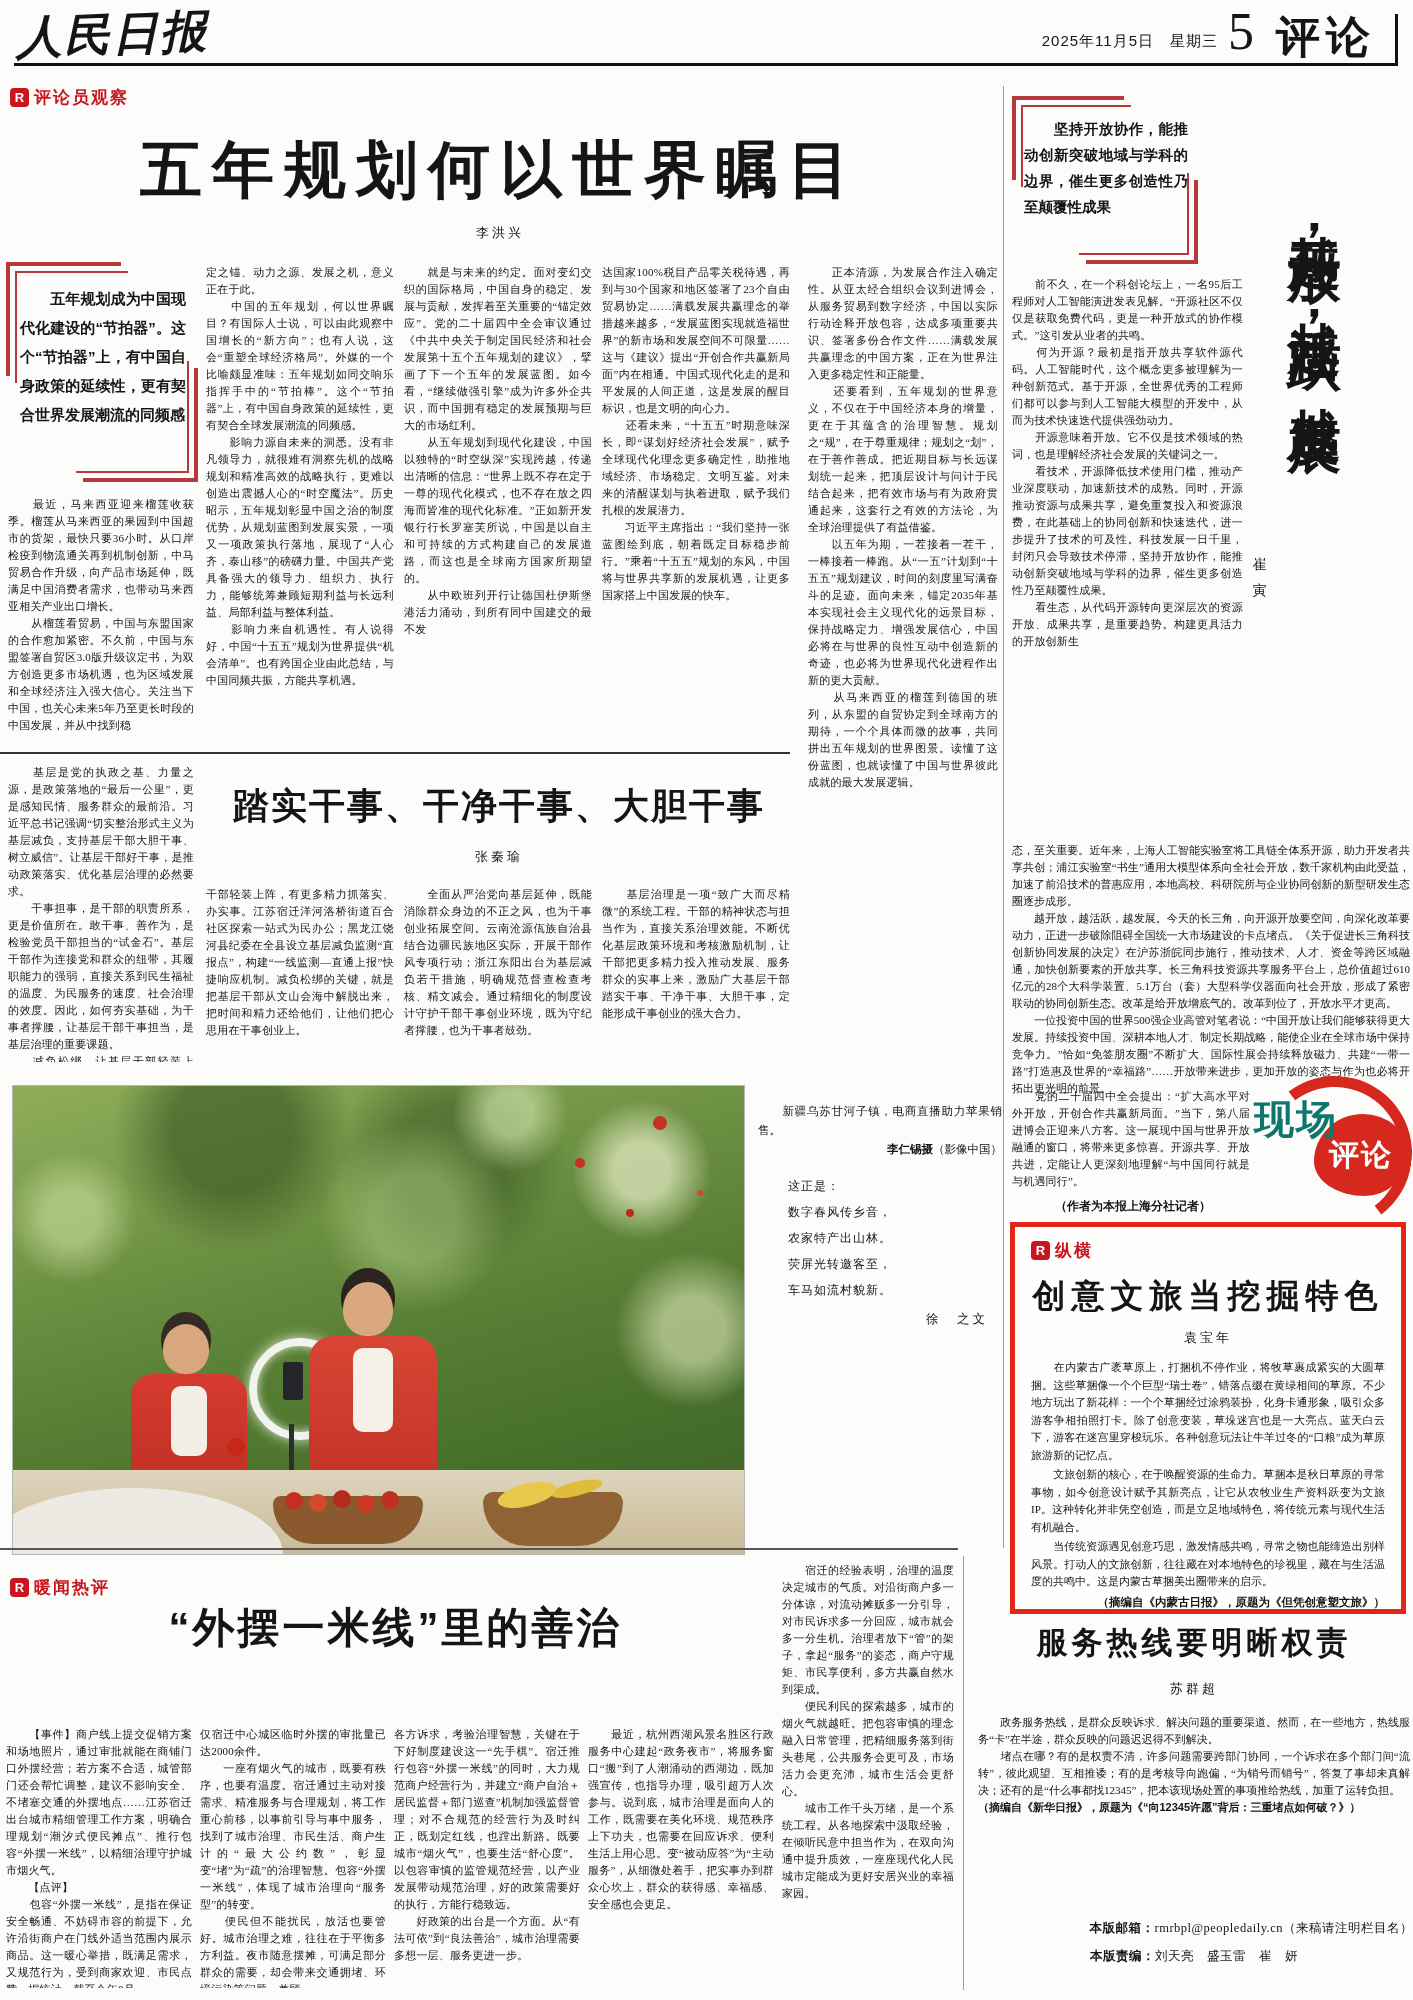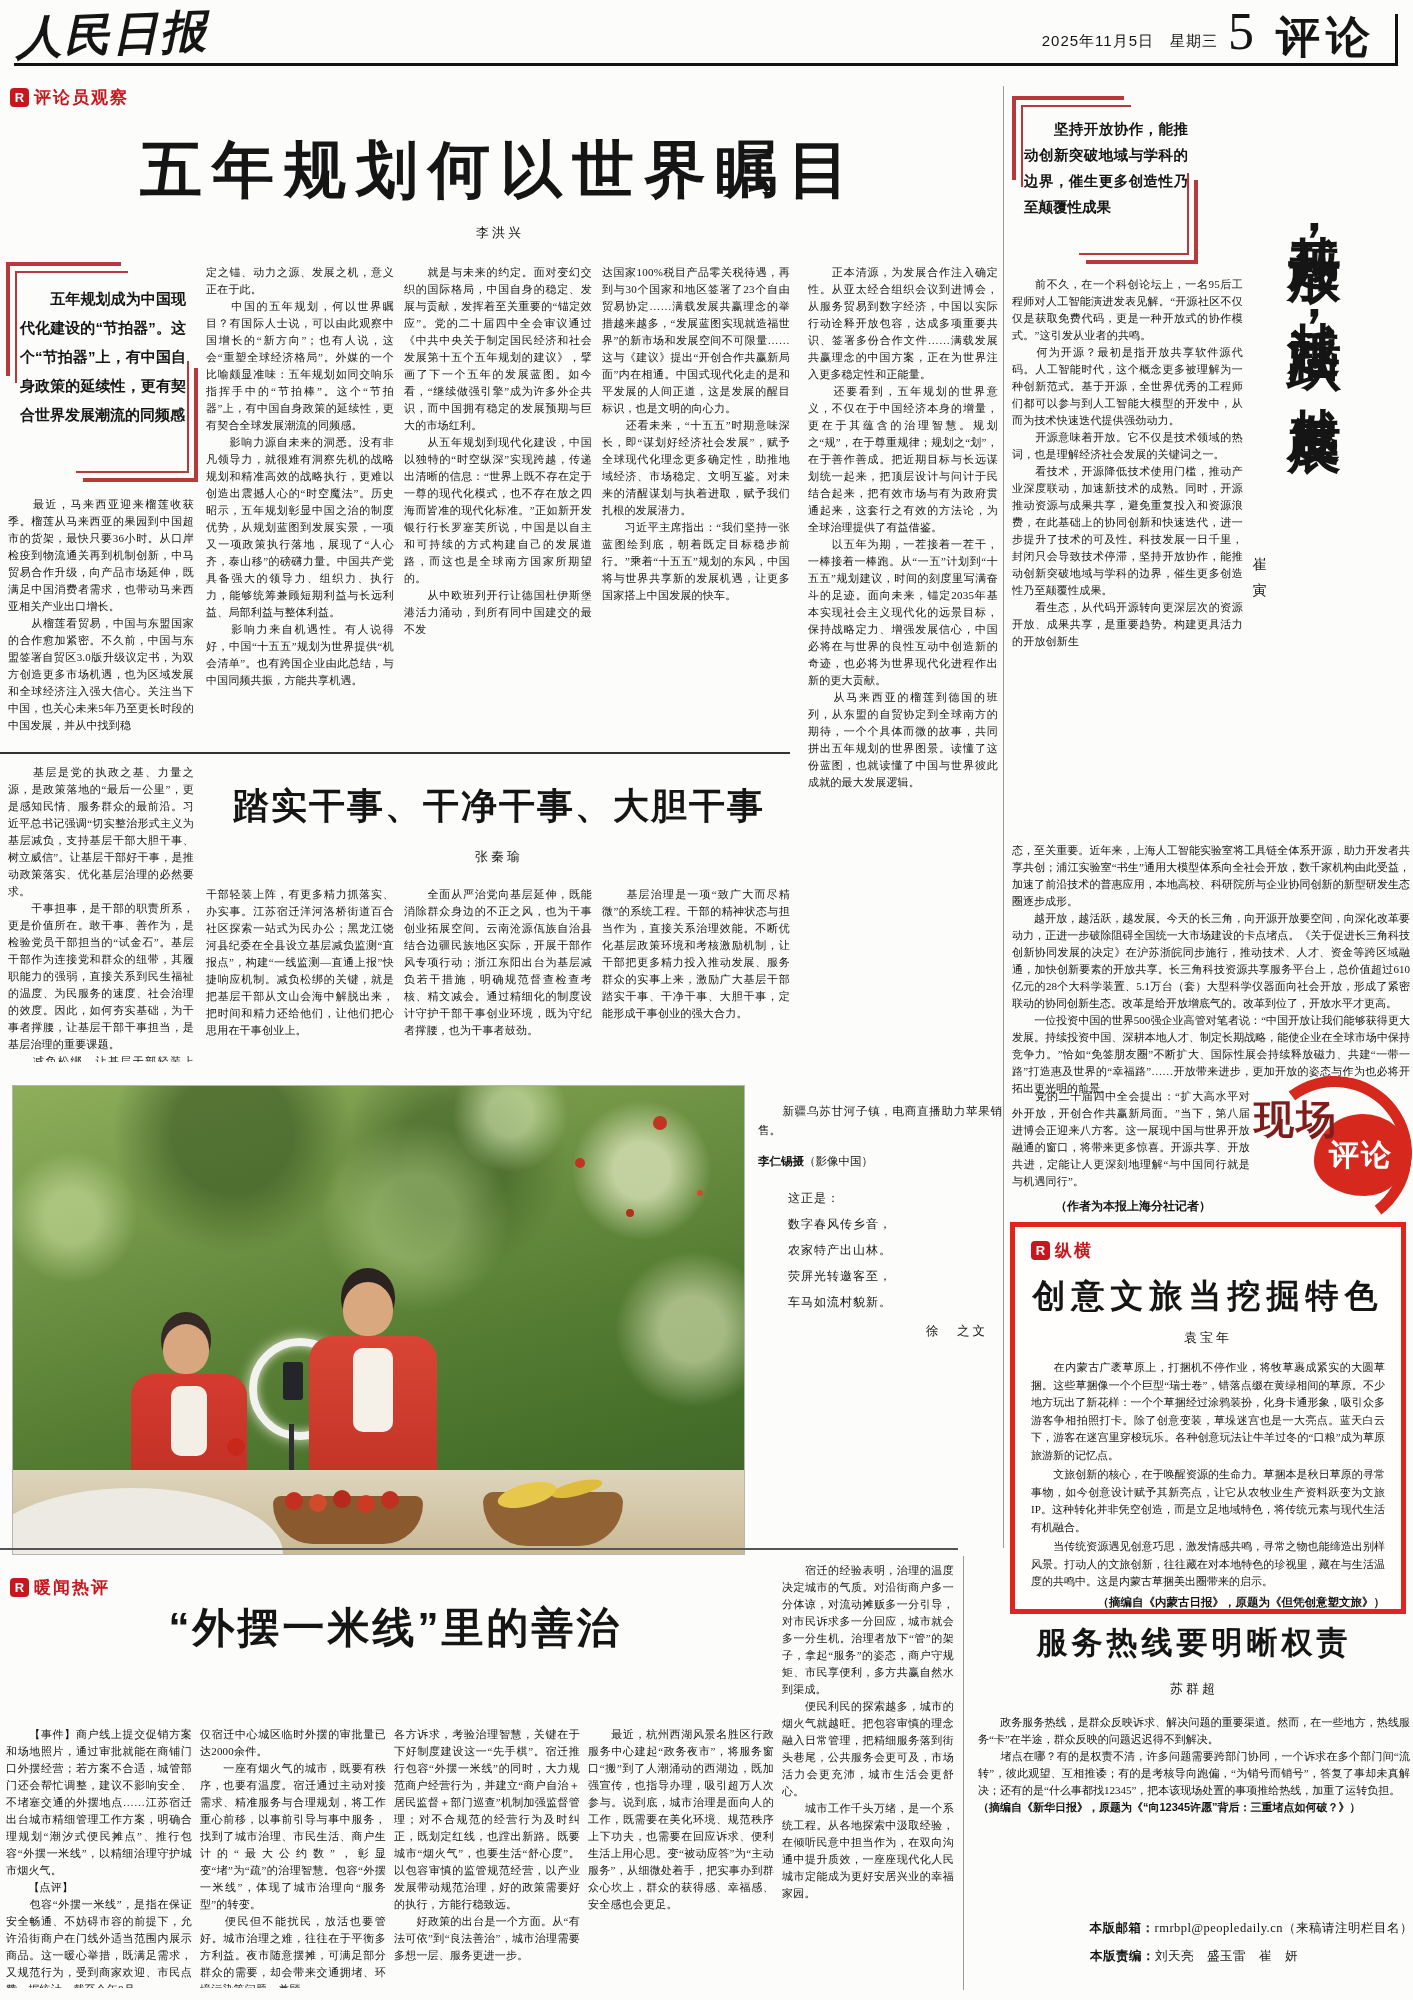--- a/index.html
+++ b/index.html
@@ -49,32 +49,32 @@
   .author-note{font-weight:bold;font-size:12px;}
   
   .badge{position:absolute;}
   .badge .arc{position:absolute;right:0;top:-4px;width:132px;height:132px;border-radius:50%;
               border:11px solid transparent;border-top-color:#d6281d;border-right-color:#d6281d;
               transform:rotate(8deg);}
   .badge .blob{position:absolute;right:4px;bottom:0;width:94px;height:82px;background:#d6281d;
                border-radius:52% 48% 46% 54%/58% 48% 52% 42%;display:flex;align-items:center;justify-content:center;}
   .badge .blob span{color:#fff;font-family:"Liberation Sans",sans-serif;font-weight:bold;font-size:30px;letter-spacing:2px;}
   .badge .xc{position:absolute;left:0;top:12px;font-family:"Liberation Sans",sans-serif;
-             font-weight:bold;font-size:40px;letter-spacing:2px;color:#7f1d1d;}
+             font-weight:bold;font-size:40px;letter-spacing:2px;color:#0f766e;}
   
   .zbox{left:1010px;top:1222px;width:396px;height:392px;border:5px solid #e0251b;
         box-sizing:border-box;padding:12px 16px;background:#fffefd;}
   .zbox .zp{margin:0 0 2px 0;font-size:11px;line-height:17.5px;text-align:justify;white-space:pre-wrap;}
   .zsource{font-family:"Liberation Sans",sans-serif;font-weight:bold;font-size:11.5px;text-align:right;margin-top:4px;}
   
   .photo{left:12px;top:1085px;width:733px;height:470px;overflow:hidden;border:1px solid #b5b5b5;box-sizing:border-box;}
   .ph{position:absolute;}
   
   .cap{font-size:11.5px;line-height:19px;text-align:justify;white-space:pre-wrap;}
-  .credit{text-align:left;font-size:11.5px;margin-top:14px;}
+  .credit{text-align:right;font-size:11.5px;margin-top:2px;}
   .credit b{font-family:"Liberation Sans",sans-serif;}
   .poem{font-size:12px;line-height:26px;letter-spacing:1px;}
   
   .foot{font-size:12.5px;text-align:center;letter-spacing:.5px;}
   .foot b{font-family:"Liberation Sans",sans-serif;}
 </style>
 </head>
 <body>
 
 <div class="page">

